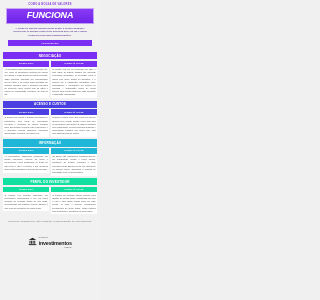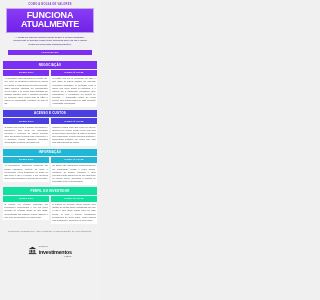--- a/index.html
+++ b/index.html
@@ -18,20 +18,21 @@
     font-size:2.6px; font-weight:700; letter-spacing:.25px;
     color:#8b3fd9; text-transform:uppercase; line-height:1.3;
     margin-bottom:1.5px;
   }
   .title-block {
     background:#7b2ff2;
     background:linear-gradient(180deg,#8a3df5 0%,#6f21e8 100%);
     padding:3px 2px 3.5px;
     margin:0 2px;
     box-shadow:0 0 0 1px rgba(255,255,255,.55) inset;
+    font-style:italic;
   }
   .title-line {
     font-size:9px; font-weight:700; color:#ffffff;
     line-height:1.02; letter-spacing:-.1px; text-transform:uppercase;
   }
   .title-line.second { letter-spacing:-.35px; }
   .subtitle {
     font-size:2.5px; line-height:1.45; color:#6d4b9e;
     padding:3px 8px 0; font-weight:600;
   }
@@ -96,21 +97,20 @@
 </style>
 </head>
 <body>
 
 <div class="page">
 
   <div class="header">
     <div class="kicker">COMO A BOLSA DE VALORES</div>
     <div class="title-block">
       <div class="title-line">FUNCIONA</div>
-      <div class="title-line second">ATUALMENTE</div>
     </div>
     <div class="subtitle">A bolsa de valores mudou muito desde o século passado; confira por si mesmo como tudo funciona hoje em dia e quais foram as principais transformações.</div>
     <div class="sub-strip">ATUALIZADO</div>
   </div>
 
   <div class="section theme-purple">
     <div class="band">NEGOCIAÇÃO</div>
     <div class="cols">
       <div class="col">
         <div class="col-head">COMO ERA</div>

